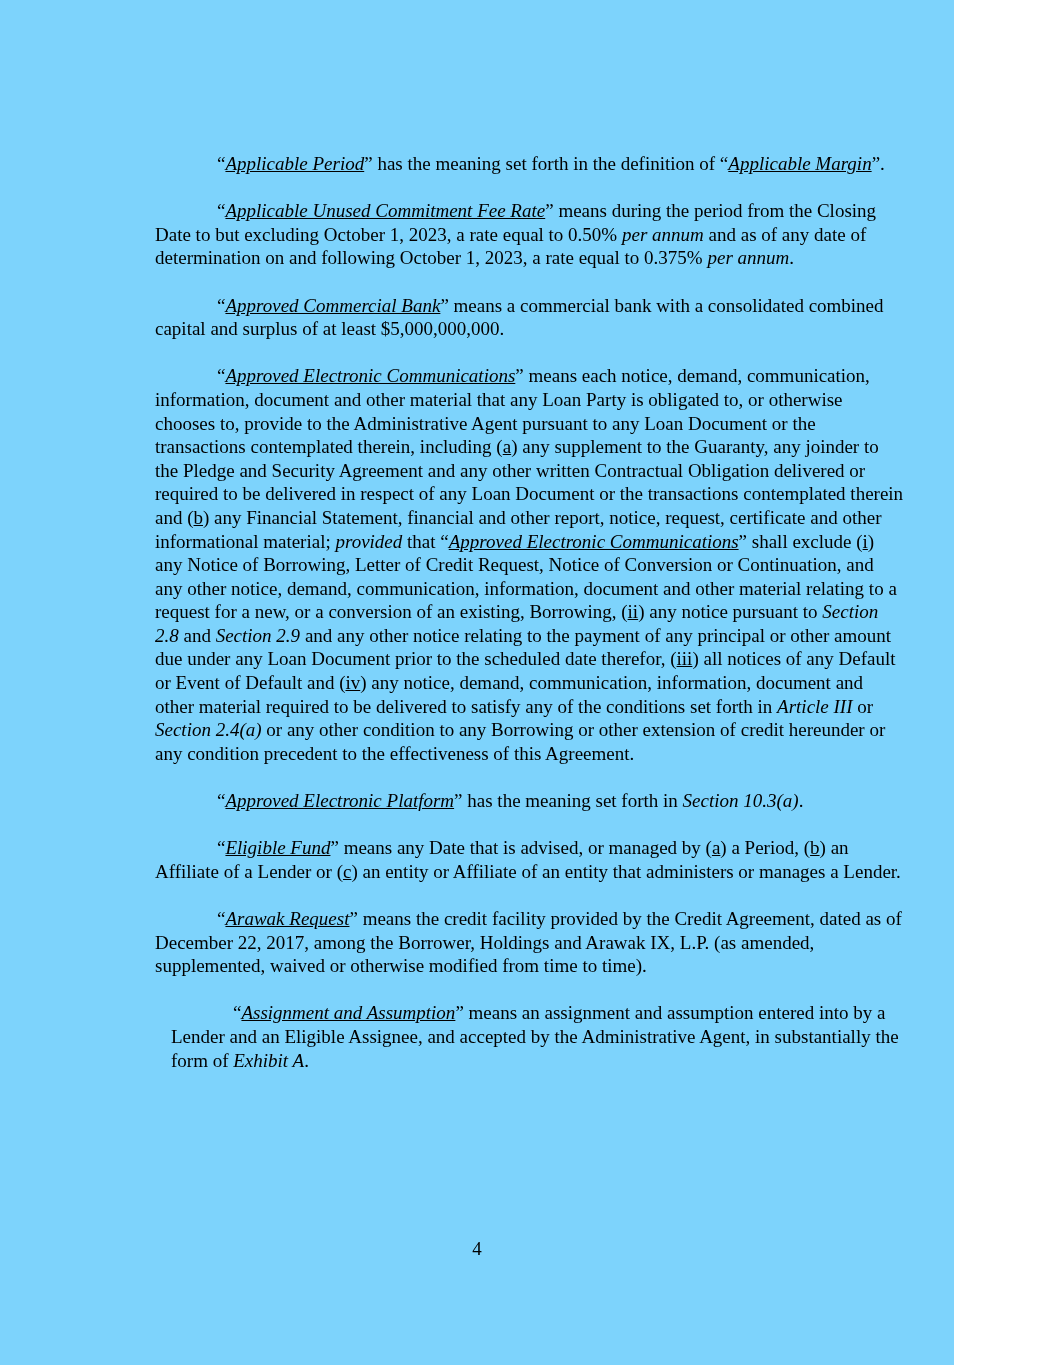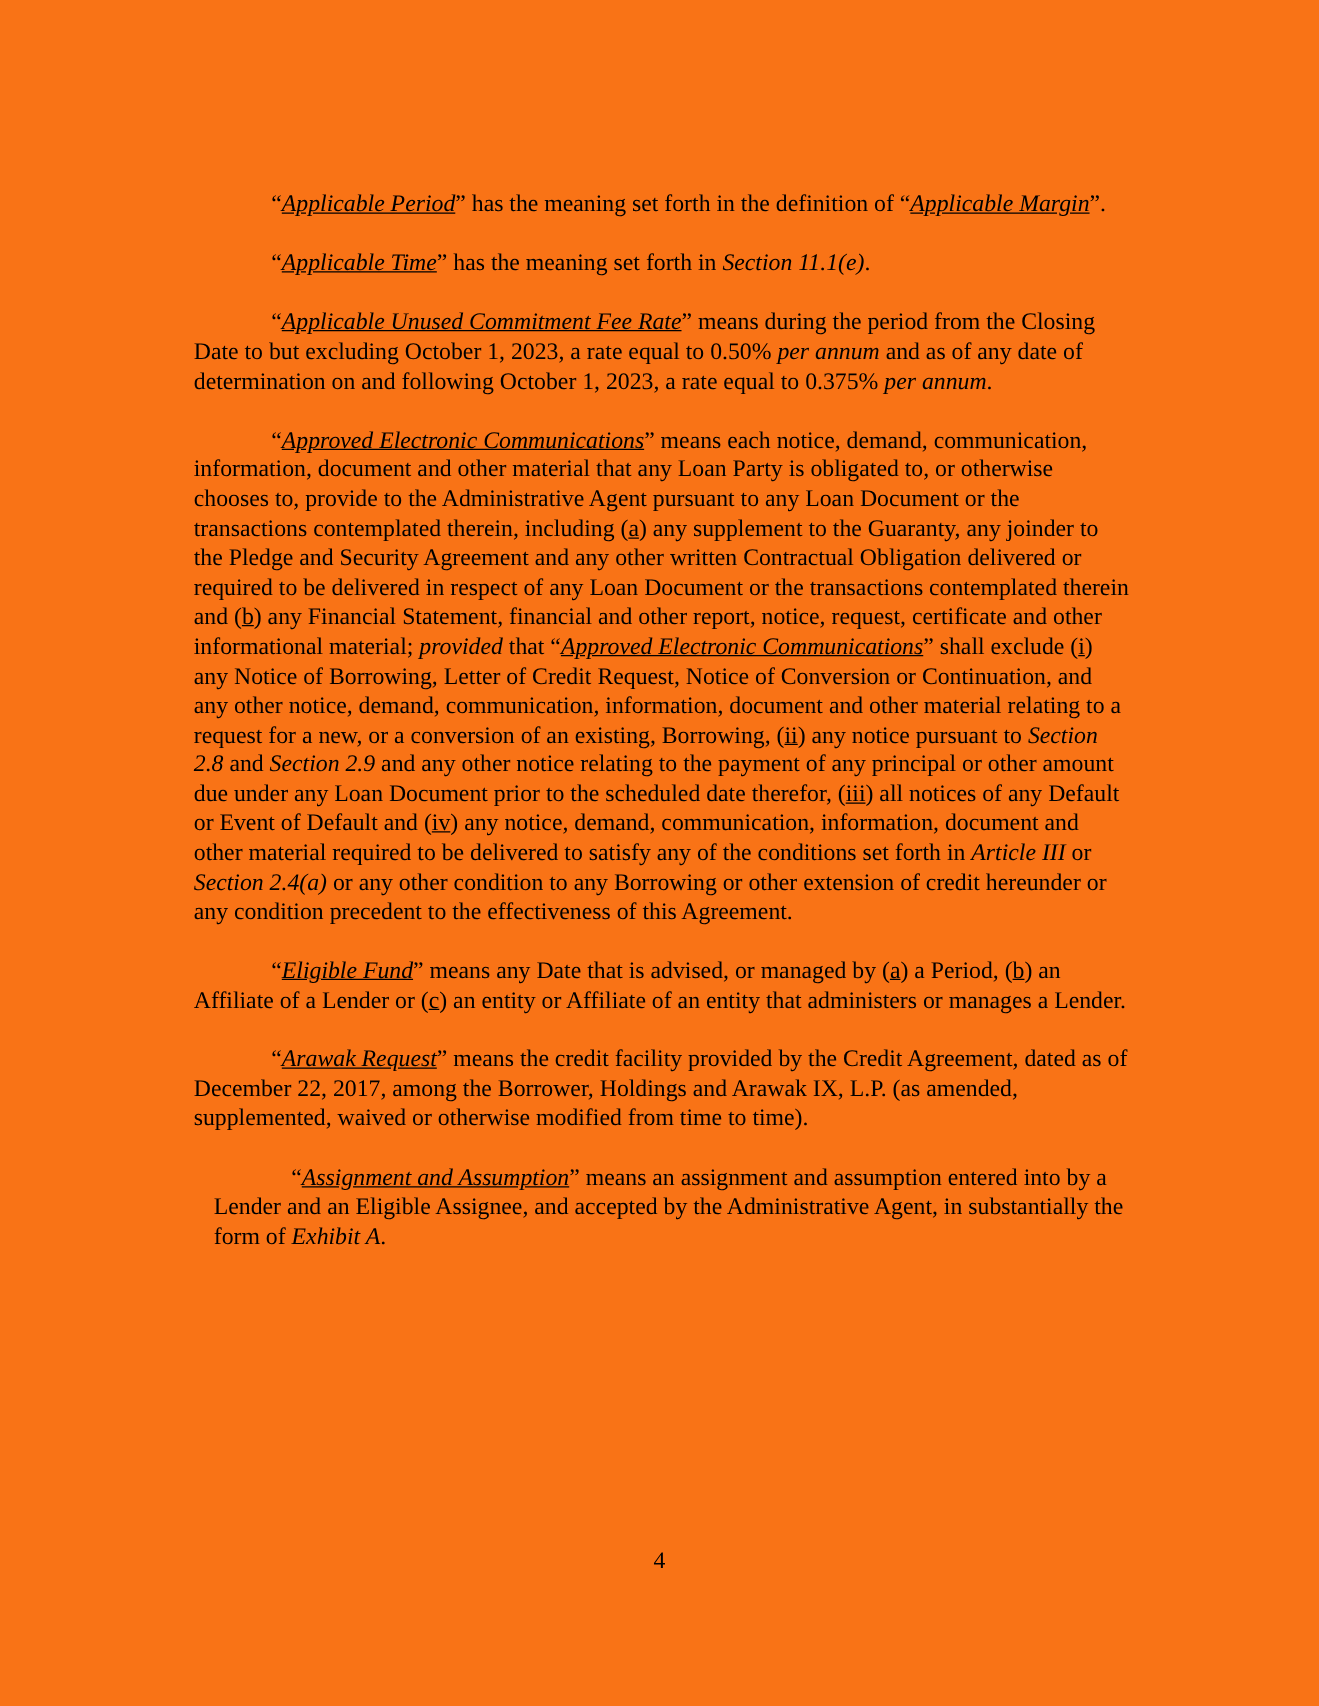--- a/index.html
+++ b/index.html
@@ -2,23 +2,23 @@
 <html><head>
 <meta charset="utf-8">
 <style>
   html, body {
     margin: 0;
     padding: 0;
     background: #ffffff;
   }
   .page {
     position: relative;
-    width: 1055px;
+    width: 954px;
     height: 1365px;
-    background: #f97316;
+    background: #7dd3fc;
     font-family: "Liberation Serif", "DejaVu Serif", serif;
     color: #000000;
     overflow: hidden;
   }
   .content {
     position: absolute;
     left: 155px;
     top: 152px;
     width: 750px;
     font-size: 19px;
@@ -48,21 +48,22 @@
     text-align: center;
     font-size: 19px;
   }
 </style>
 </head>
 <body>
 
 <div class="page">
   <div class="content">
       <p class="para"><span>“</span><span class="seg-term">Applicable Period</span><span>” has the meaning set forth in the definition of “</span><span class="seg-term">Applicable Margin</span><span>”.</span></p>
-      <p class="para"><span>“</span><span class="seg-term">Applicable Time</span><span>” has the meaning set forth in </span><span class="seg-i">Section 11.1(e)</span><span>.</span></p>
       <p class="para"><span>“</span><span class="seg-term">Applicable Unused Commitment Fee Rate</span><span>” means during the period from the Closing Date to but excluding October 1, 2023, a rate equal to 0.50% </span><span class="seg-i">per annum</span><span> and as of any date of determination on and following October 1, 2023, a rate equal to 0.375% </span><span class="seg-i">per annum</span><span>.</span></p>
+      <p class="para"><span>“</span><span class="seg-term">Approved Commercial Bank</span><span>” means a commercial bank with a consolidated combined capital and surplus of at least $5,000,000,000.</span></p>
       <p class="para"><span>“</span><span class="seg-term">Approved Electronic Communications</span><span>” means each notice, demand, communication, information, document and other material that any Loan Party is obligated to, or otherwise chooses to, provide to the Administrative Agent pursuant to any Loan Document or the transactions contemplated therein, including (</span><span class="seg-u">a</span><span>) any supplement to the Guaranty, any joinder to the Pledge and Security Agreement and any other written Contractual Obligation delivered or required to be delivered in respect of any Loan Document or the transactions contemplated therein and (</span><span class="seg-u">b</span><span>) any Financial Statement, financial and other report, notice, request, certificate and other informational material; </span><span class="seg-i">provided</span><span> that “</span><span class="seg-term">Approved Electronic Communications</span><span>” shall exclude (</span><span class="seg-u">i</span><span>) any Notice of Borrowing, Letter of Credit Request, Notice of Conversion or Continuation, and any other notice, demand, communication, information, document and other material relating to a request for a new, or a conversion of an existing, Borrowing, (</span><span class="seg-u">ii</span><span>) any notice pursuant to </span><span class="seg-i">Section 2.8</span><span> and </span><span class="seg-i">Section 2.9</span><span> and any other notice relating to the payment of any principal or other amount due under any Loan Document prior to the scheduled date therefor, (</span><span class="seg-u">iii</span><span>) all notices of any Default or Event of Default and (</span><span class="seg-u">iv</span><span>) any notice, demand, communication, information, document and other material required to be delivered to satisfy any of the conditions set forth in </span><span class="seg-i">Article III</span><span> or </span><span class="seg-i">Section 2.4(a)</span><span> or any other condition to any Borrowing or other extension of credit hereunder or any condition precedent to the effectiveness of this Agreement.</span></p>
+      <p class="para"><span>“</span><span class="seg-term">Approved Electronic Platform</span><span>” has the meaning set forth in </span><span class="seg-i">Section 10.3(a)</span><span>.</span></p>
       <p class="para"><span>“</span><span class="seg-term">Eligible Fund</span><span>” means any Date that is advised, or managed by (</span><span class="seg-u">a</span><span>) a Period, (</span><span class="seg-u">b</span><span>) an Affiliate of a Lender or (</span><span class="seg-u">c</span><span>) an entity or Affiliate of an entity that administers or manages a Lender.</span></p>
       <p class="para"><span>“</span><span class="seg-term">Arawak Request</span><span>” means the credit facility provided by the Credit Agreement, dated as of December 22, 2017, among the Borrower, Holdings and Arawak IX, L.P. (as amended, supplemented, waived or otherwise modified from time to time).</span></p>
       <p class="para"><span>“</span><span class="seg-term">Assignment and Assumption</span><span>” means an assignment and assumption entered into by a Lender and an Eligible Assignee, and accepted by the Administrative Agent, in substantially the form of </span><span class="seg-i">Exhibit A</span><span>.</span></p>
     </div>
   <div class="page-number">4</div>
 </div>
 
 </body></html>

